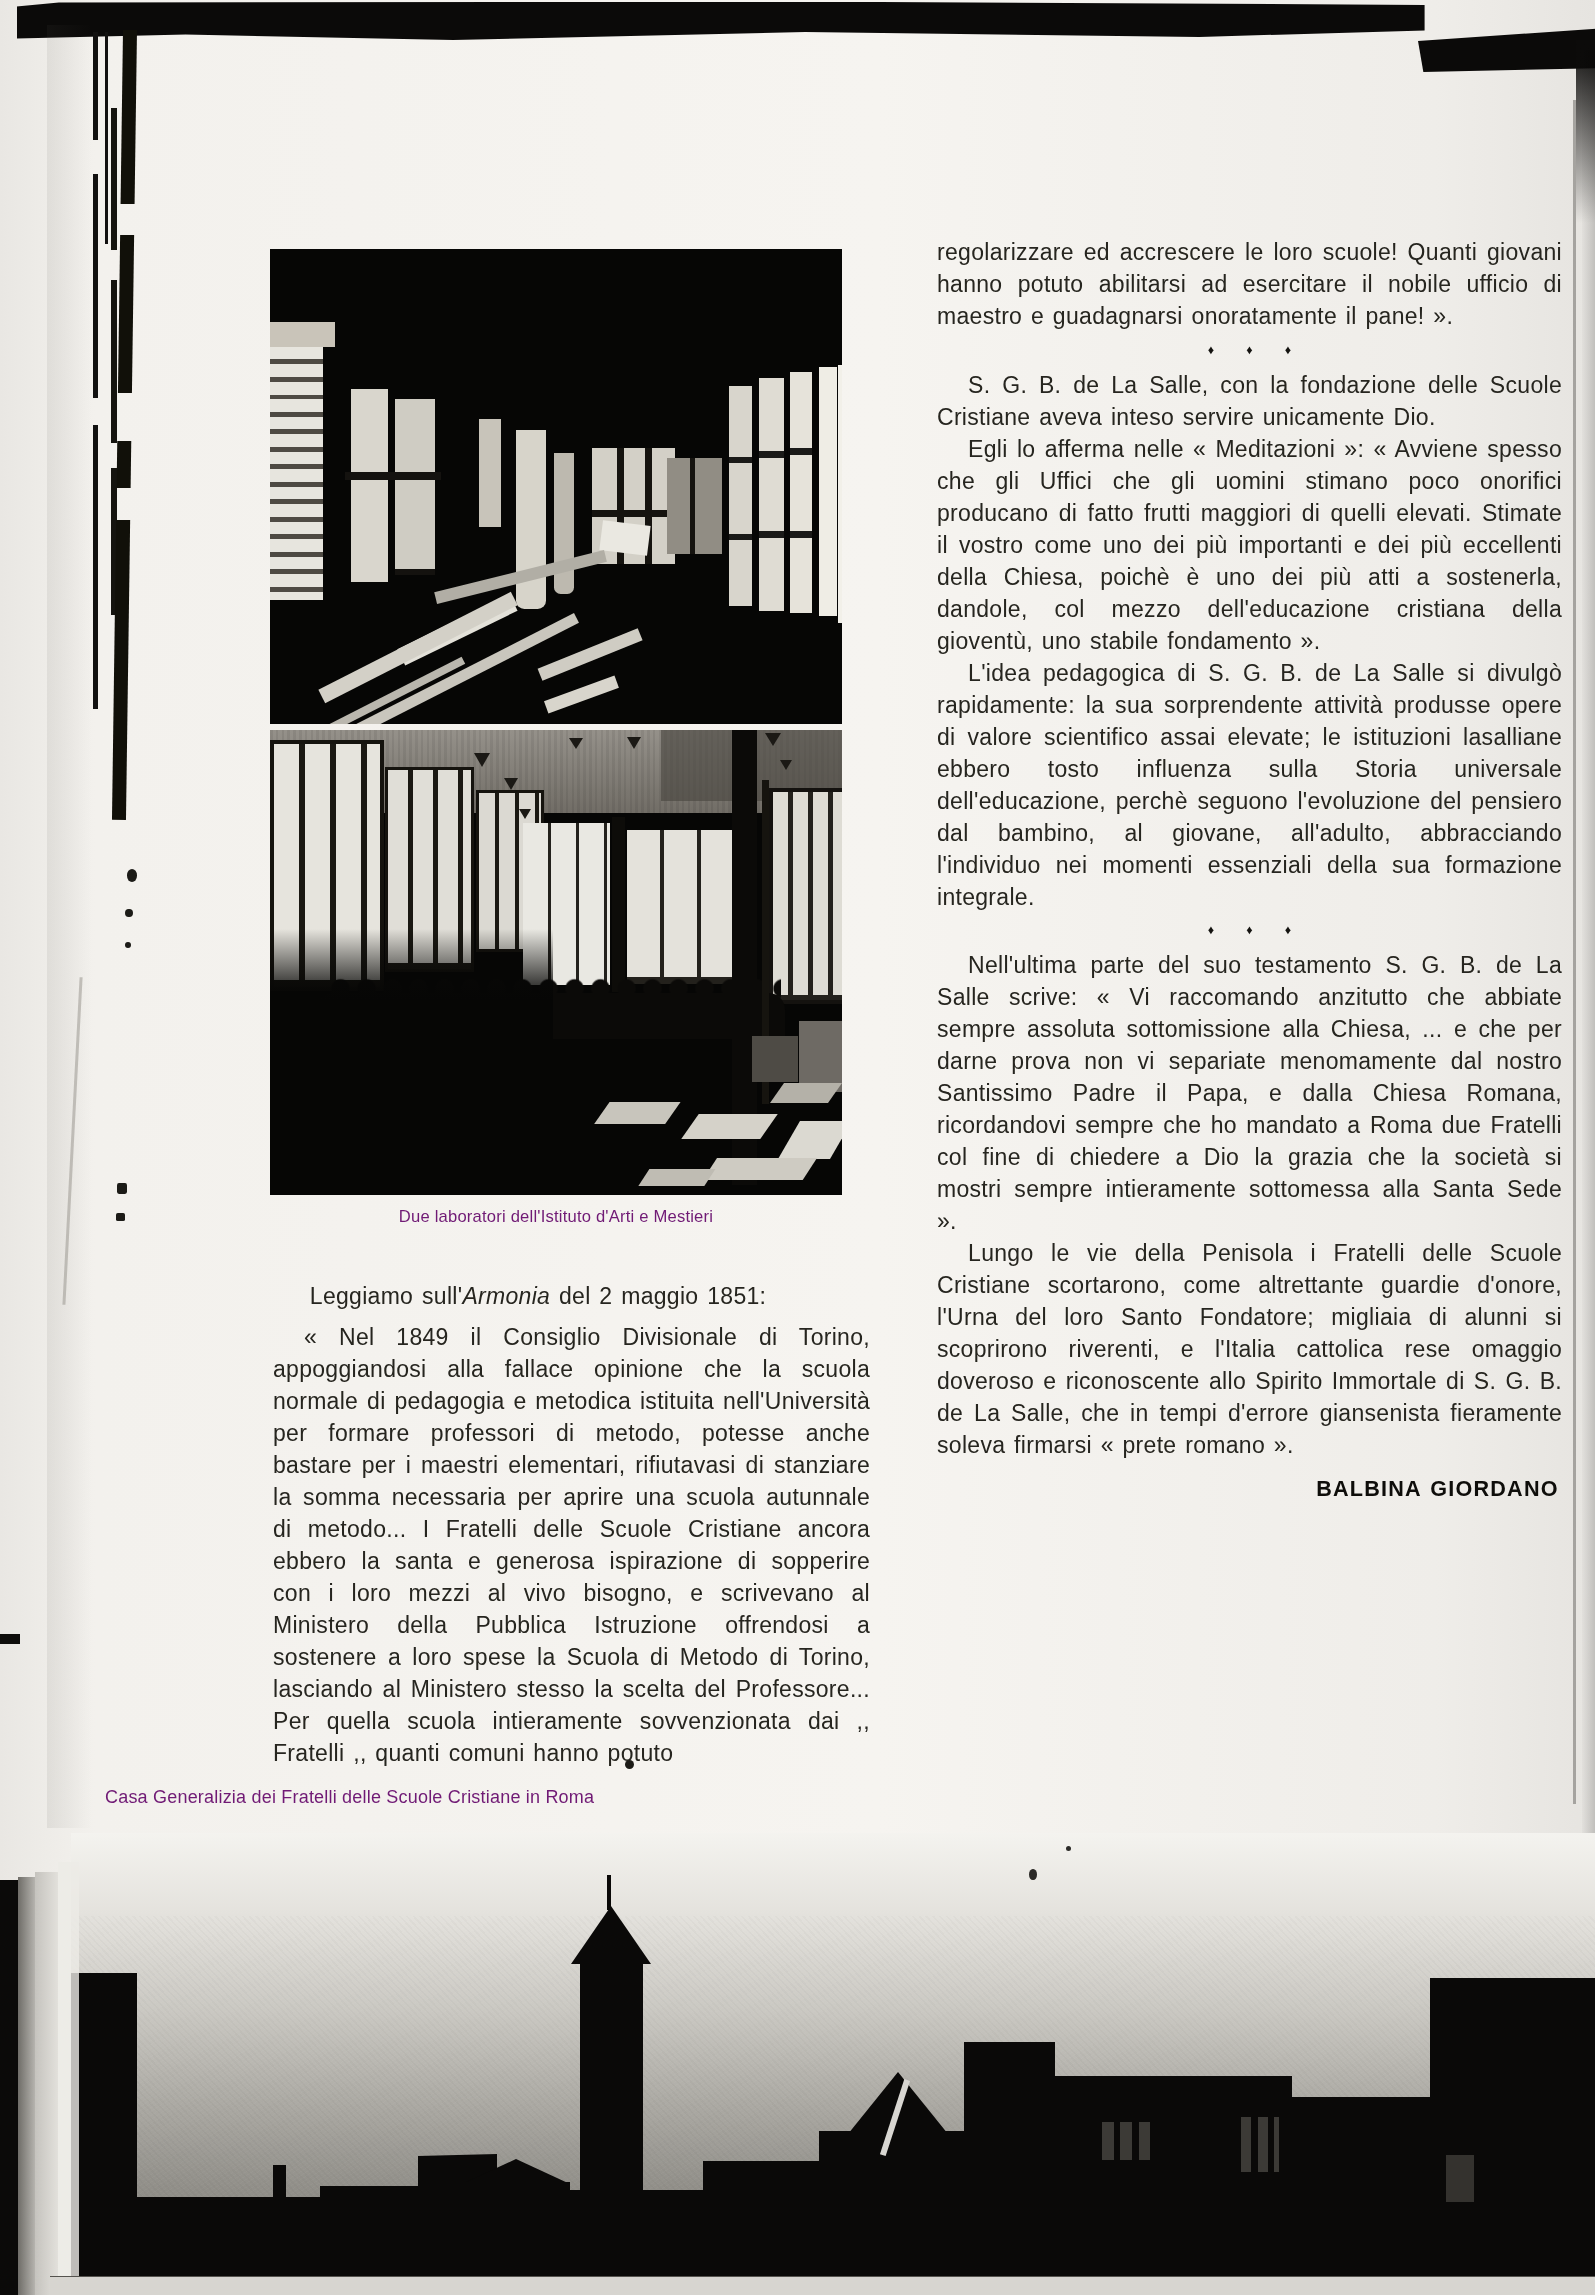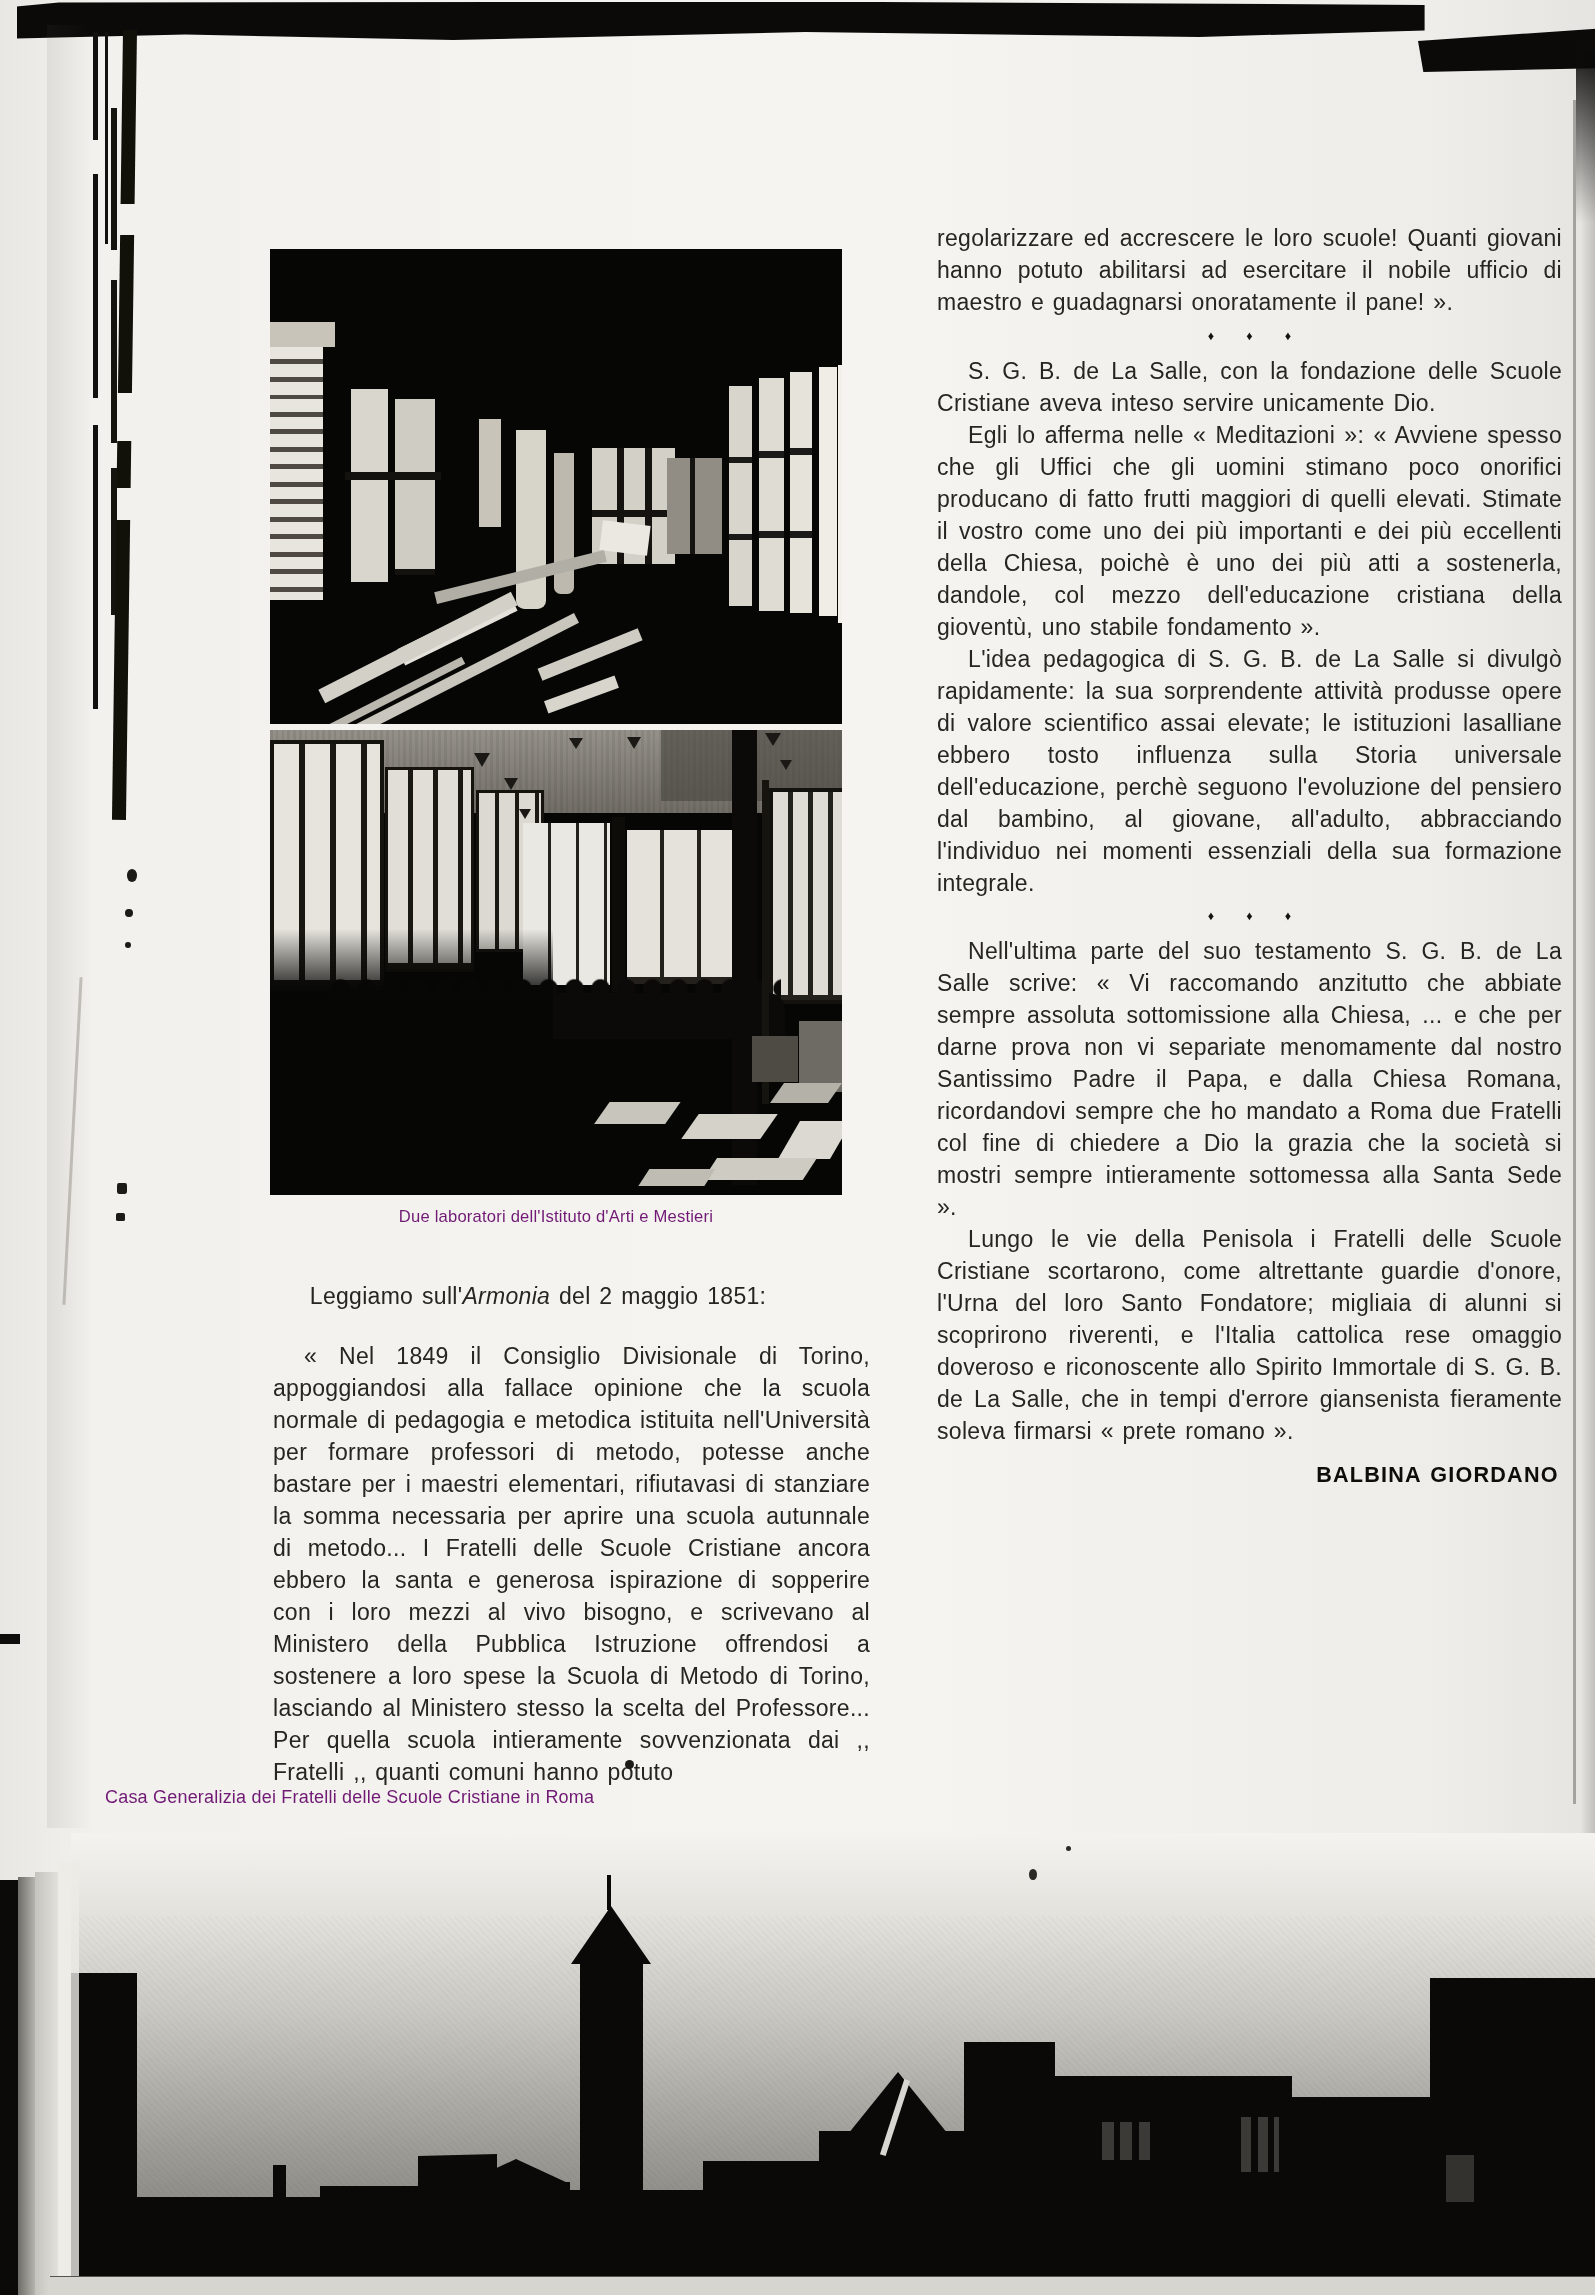--- a/index.html
+++ b/index.html
@@ -144,25 +144,25 @@
     <div class="abs" style="left:332px;top:372px;width:71px;height:21.6px;background:#c8c5bc;transform:skewX(-35deg);"></div>
     <div class="abs" style="left:420px;top:384px;width:79px;height:25px;background:#d5d2c9;transform:skewX(-35deg);"></div>
     <div class="abs" style="left:519px;top:391px;width:52px;height:38px;background:#dbd9d1;transform:skewX(-30deg);"></div>
     <div class="abs" style="left:440px;top:428px;width:100px;height:21.6px;background:#cecbc2;transform:skewX(-33deg);"></div>
     <div class="abs" style="left:374px;top:439px;width:66px;height:16.6px;background:#bfbcb3;transform:skewX(-33deg);"></div>
   </div>
 
   <div class="caption" style="left:270px;top:1207px;width:572px;">Due laboratori dell'Istituto d'Arti e Mestieri</div>
 
   <div class="col" style="left:273px;top:1280px;width:597px;">
-    <p style="text-indent:1.6em;margin-bottom:28px;"><span>Leggiamo sull'</span><span class="ital">Armonia</span><span> del 2 maggio 1851:</span></p>
+    <p style="text-indent:1.6em;margin-bottom:9px;"><span>Leggiamo sull'</span><span class="ital">Armonia</span><span> del 2 maggio 1851:</span></p>
     <p class="ind">« Nel 1849 il Consiglio Divisionale di Torino, appoggiandosi alla fallace opinione che la scuola normale di pedagogia e metodica istituita nell'Università per formare professori di metodo, potesse anche bastare per i maestri elementari, rifiutavasi di stanziare la somma necessaria per aprire una scuola autunnale di metodo... I Fratelli delle Scuole Cristiane ancora ebbero la santa e generosa ispirazione di sopperire con i loro mezzi al vivo bisogno, e scrivevano al Ministero della Pubblica Istruzione offrendosi a sostenere a loro spese la Scuola di Metodo di Torino, lasciando al Ministero stesso la scelta del Professore... Per quella scuola intieramente sovvenzionata dai ,, Fratelli ,, quanti comuni hanno potuto</p>
   </div>
 
-  <div class="col" style="left:937px;top:222px;width:625px;">
+  <div class="col" style="left:937px;top:236px;width:625px;">
     <p>regolarizzare ed accrescere le loro scuole! Quanti giovani hanno potuto abilitarsi ad esercitare il nobile ufficio di maestro e guadagnarsi onoratamente il pane! ».</p>
     <div class="sep">♦ ♦ ♦</div>
     <p class="ind">S. G. B. de La Salle, con la fondazione delle Scuole Cristiane aveva inteso servire unicamente Dio.</p>
     <p class="ind">Egli lo afferma nelle « Meditazioni »: « Avviene spesso che gli Uffici che gli uomini stimano poco onorifici producano di fatto frutti maggiori di quelli elevati. Stimate il vostro come uno dei più importanti e dei più eccellenti della Chiesa, poichè è uno dei più atti a sostenerla, dandole, col mezzo dell'educazione cristiana della gioventù, uno stabile fondamento ».</p>
     <p class="ind">L'idea pedagogica di S. G. B. de La Salle si divulgò rapidamente: la sua sorprendente attività produsse opere di valore scientifico assai elevate; le istituzioni lasalliane ebbero tosto influenza sulla Storia universale dell'educazione, perchè seguono l'evoluzione del pensiero dal bambino, al giovane, all'adulto, abbracciando l'individuo nei momenti essenziali della sua formazione integrale.</p>
     <div class="sep">♦ ♦ ♦</div>
     <p class="ind">Nell'ultima parte del suo testamento S. G. B. de La Salle scrive: « Vi raccomando anzitutto che abbiate sempre assoluta sottomissione alla Chiesa, ... e che per darne prova non vi separiate menomamente dal nostro Santissimo Padre il Papa, e dalla Chiesa Romana, ricordandovi sempre che ho mandato a Roma due Fratelli col fine di chiedere a Dio la grazia che la società si mostri sempre intieramente sottomessa alla Santa Sede ».</p>
     <p class="ind">Lungo le vie della Penisola i Fratelli delle Scuole Cristiane scortarono, come altrettante guardie d'onore, l'Urna del loro Santo Fondatore; migliaia di alunni si scoprirono riverenti, e l'Italia cattolica rese omaggio doveroso e riconoscente allo Spirito Immortale di S. G. B. de La Salle, che in tempi d'errore giansenista fieramente soleva firmarsi « prete romano ».</p>
     <div class="signature">BALBINA GIORDANO</div>
   </div>

